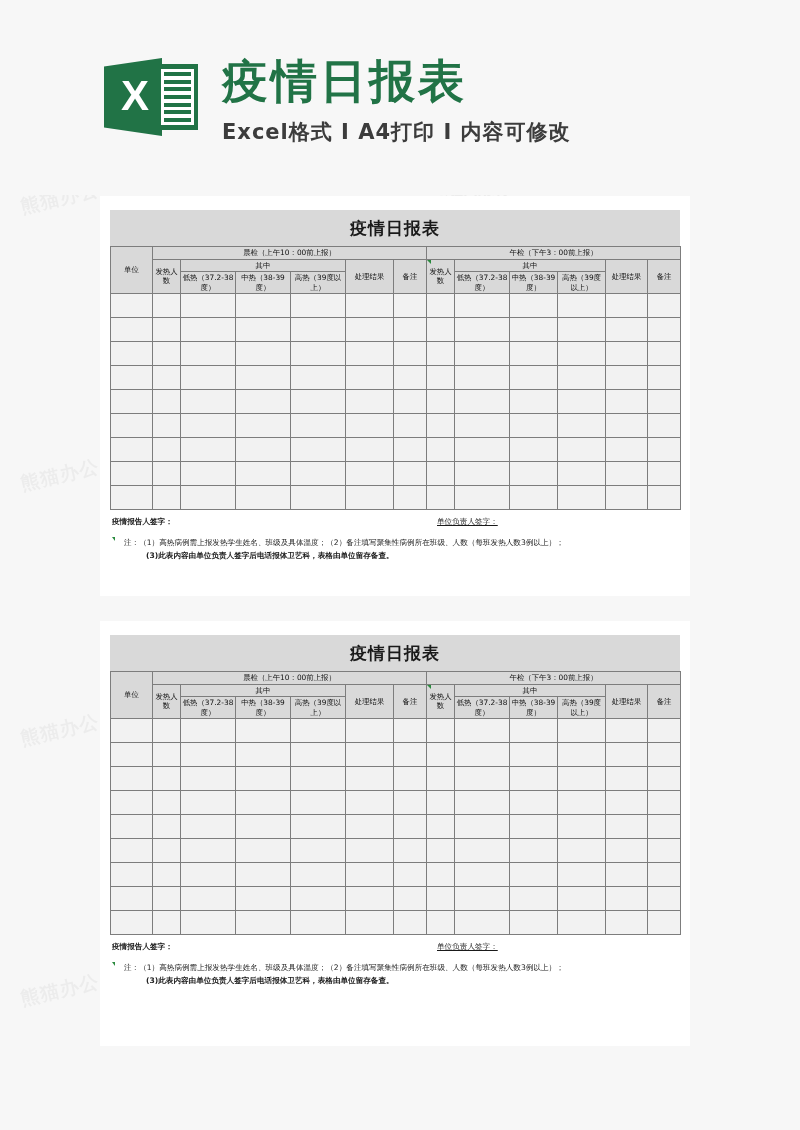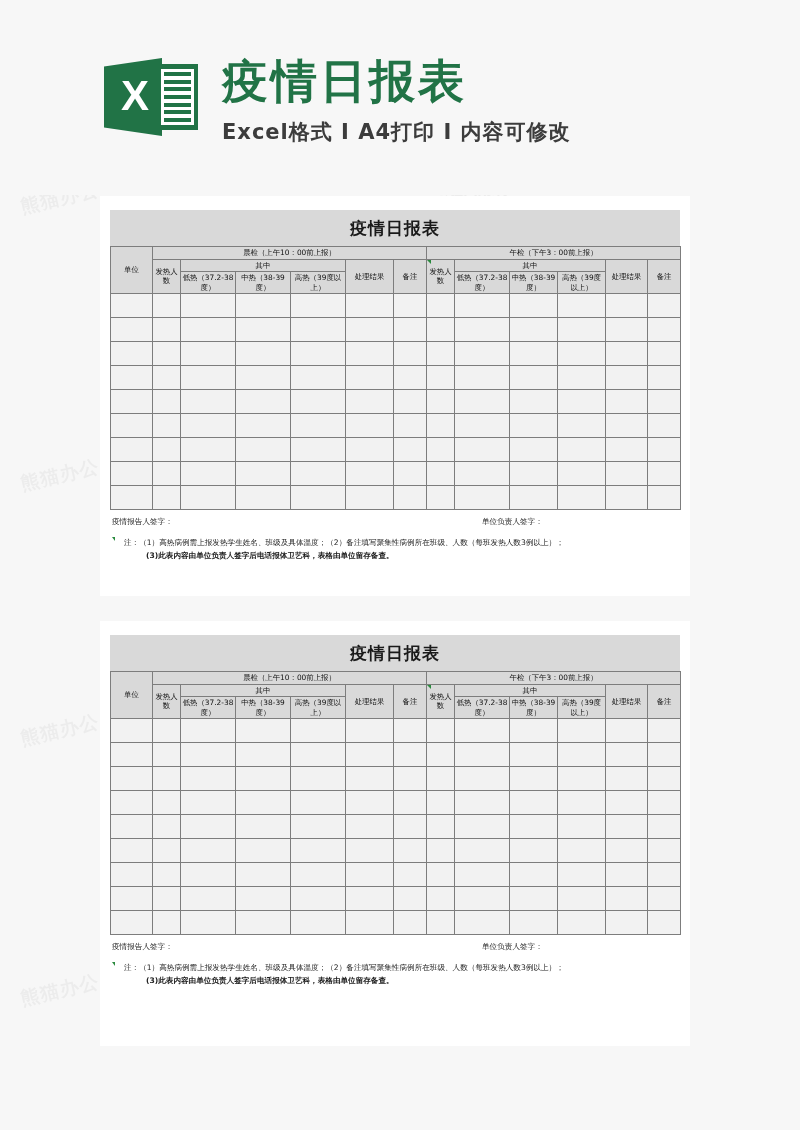--- a/index.html
+++ b/index.html
@@ -170,22 +170,22 @@
   }
 
   .sig-row {
     display: flex;
     margin-top: 7px;
     padding: 0 2px;
     font-size: 7.6px;
     color: #1a1a1a;
     font-family: "DejaVu Sans", "Liberation Sans", sans-serif;
   }
-  .sig-left { width: 370px; }
-  .sig-right { flex: 1; }
+  .sig-left { width: 325px; font-weight: bold; }
+  .sig-right { flex: 1; text-decoration: underline; }
 
   .note {
     position: relative;
     margin-top: 9px;
     padding-left: 14px;
     font-size: 7.6px;
     line-height: 13px;
     color: #1a1a1a;
     font-family: "DejaVu Sans", "Liberation Sans", sans-serif;
   }

